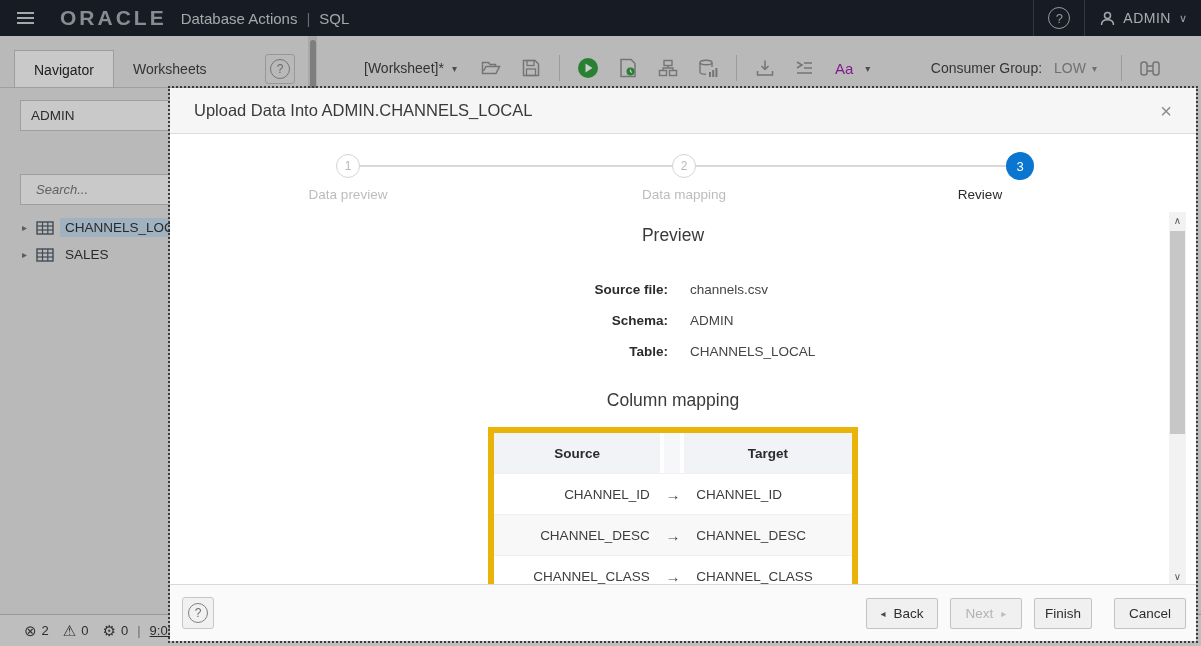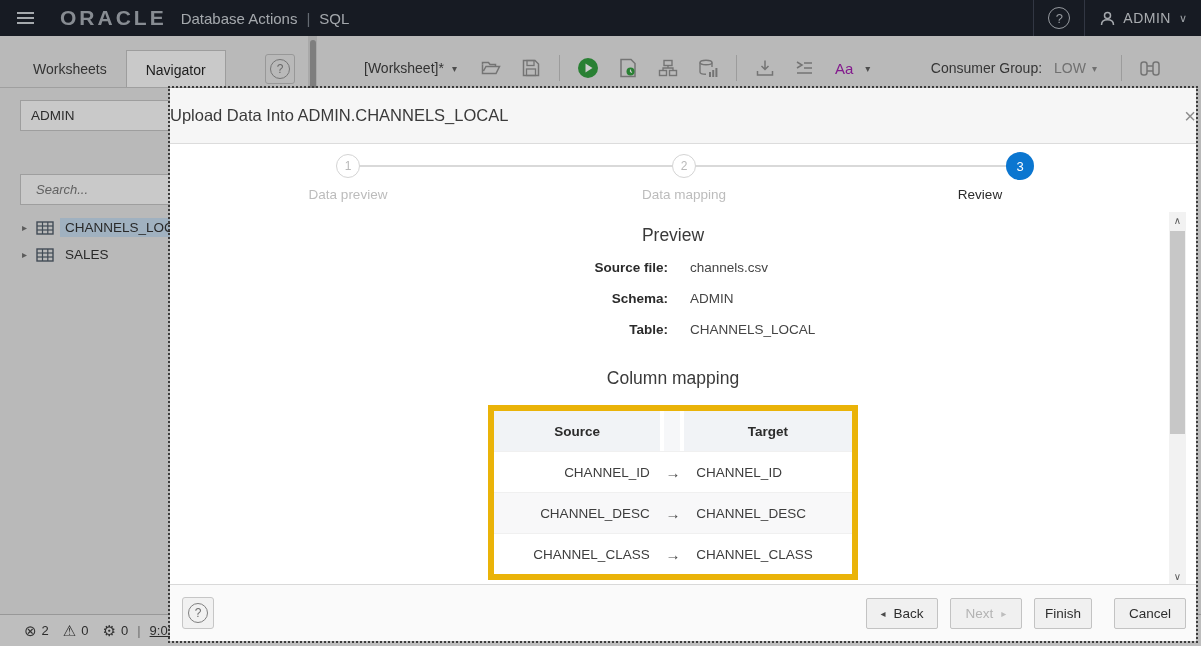--- a/index.html
+++ b/index.html
@@ -72,43 +72,43 @@
   .sb-count { color:#333; }
   .sb-pipe { margin:0 9px; color:#888; }
   .sb-time { color:#333; text-decoration:underline; cursor:pointer; white-space:nowrap; }
 
   
   .overlay { position:absolute; inset:0; background:rgba(25,25,25,0.22); z-index:5; }
 
   
   .modal { position:absolute; left:170px; top:88px; width:1026px; height:553px; background:#ffffff;
            outline:2px dotted #3c3c3c; z-index:10; }
-  .modal-header { position:absolute; left:0; top:0; width:100%; height:56px; background:#f6f6f6;
-                  border-bottom:1px solid #dcdcdc; display:flex; align-items:center; padding:0 0; }
+  .modal-header { position:absolute; left:0; top:0; width:100%; height:46px; background:#f6f6f6;
+                  border-bottom:1px solid #dcdcdc; display:flex; align-items:center; padding:0 24px; }
   .modal-title { font-size:16.5px; color:#3a3a3a; }
   .modal-close { margin-left:auto; color:#8c8c8c; font-size:20px; line-height:1; cursor:pointer; }
 
   
   .stepper { position:absolute; left:0; top:46px; width:1006px; height:82px; }
   .step-line { position:absolute; left:178px; top:31px; width:672px; height:2px; background:#d9d9d9; }
   .step-circle { position:absolute; transform:translate(-50%,-50%); top:32px; border-radius:50%;
                  display:flex; align-items:center; justify-content:center; }
   .step-circle.inactive { width:24px; height:24px; background:#fff; border:1.5px solid #d4d4d4;
                           color:#b9b9b9; font-size:12px; }
   .step-circle.active { width:28px; height:28px; background:#0b76d0; color:#fff; font-size:13px; }
   .step-label { position:absolute; transform:translateX(-50%); top:53px; font-size:13.5px; white-space:nowrap; }
   .step-label.inactive { color:#bcbcbc; }
   .step-label.active { color:#2b2b2b; }
 
   
   .modal-content { position:absolute; left:0; top:128px; width:1006px; height:368px; overflow:hidden; }
   .rv-heading { text-align:center; font-size:17.5px; font-weight:normal; color:#3a3a3a; }
   .rv-heading.first { margin-top:9px; }
   .rv-heading.second { margin-top:31px; }
-  .fields { margin-top:14px; }
+  .fields { margin-top:36px; }
   .field-row { display:flex; margin-bottom:16px; }
   .field-label { width:498px; text-align:right; font-size:13.5px; font-weight:bold; color:#2b2b2b; }
   .field-value { margin-left:22px; font-size:13.5px; color:#454545; }
 
   .map-table { width:370px; margin:16px auto 0; border:6px solid #eab308; font-size:13.5px; }
   .mt-header { display:flex; height:40px; }
   .mt-header .hcell { background:#f1f3f6; display:flex; align-items:center; justify-content:center;
                       font-weight:bold; color:#2b2b2b; }
   .mt-header .h-src { width:172px; }
   .mt-header .h-gap { width:24px; background:#f6f7f9; border-left:4px solid #fff; border-right:4px solid #fff; }
@@ -172,22 +172,22 @@
       </svg>
       <span class="user-name">ADMIN</span>
       <span class="chev">∨</span>
     </div>
   </div>
 </div>
 
 <div class="workspace">
 
   <div class="side-tabs">
+    <div class="tab active">Navigator</div>
     <div class="tab">Worksheets</div>
-    <div class="tab active">Navigator</div>
   </div>
   <div class="side-help-btn">
     <div class="hc">?</div>
   </div>
   <div class="tabstrip-line"></div>
 
   <div class="select-box" style="top:64px;">
     <span>ADMIN</span>
   </div>
   <div class="search-box" style="top:138px;">

